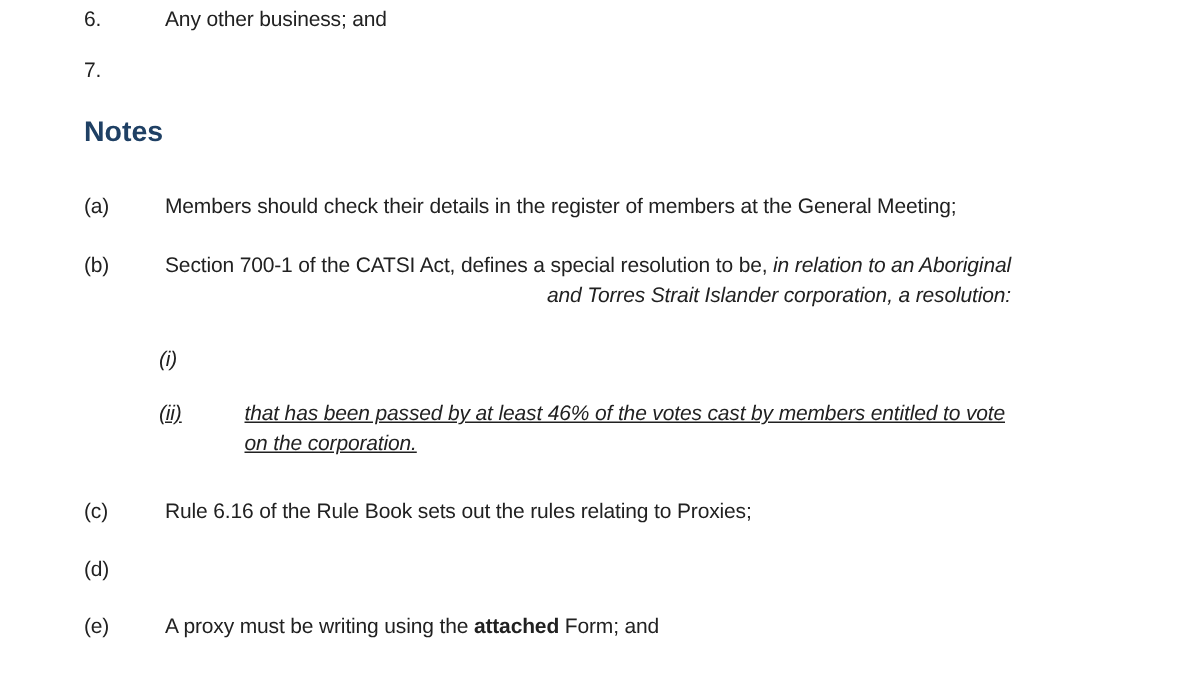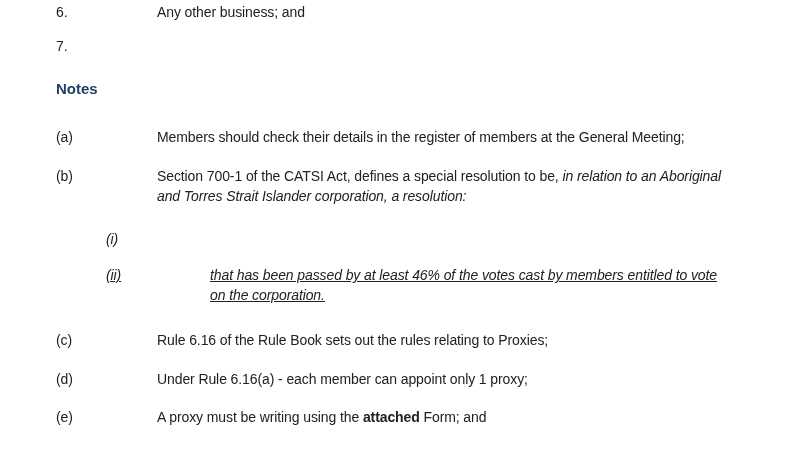--- a/index.html
+++ b/index.html
@@ -31,26 +31,25 @@
   }
   .row.sub {
     left: 106px;
   }
   .row.sub .lbl {
     width: 57px;
   }
   .row .txt {
     flex: none;
     max-width: 650px;
-    margin-left: 47px;
   }
   .heading {
     position: absolute;
     left: 56px;
-    font-size: 15px;
+    font-size: 19px;
     font-weight: bold;
     letter-spacing: 0;
   }
   .it { font-style: italic; }
   .bd { font-weight: bold; text-align: right; }
 </style>
 </head>
 <body>
 
 <div class="page">
@@ -66,40 +65,39 @@
 
   <div class="heading" style="top: 79px; color: #1f4064;">Notes</div>
 
   <div class="row" style="top: 127px;">
     <span class="lbl">(a)</span>
     <span class="txt">Members should check their details in the register of members at the General Meeting;</span>
   </div>
 
   <div class="row" style="top: 166px;">
     <span class="lbl">(b)</span>
-    <span class="txt" style="max-width: none;"><span>Section 700-1 of the CATSI Act, defines a special resolution to be, </span><span class="it">in relation to an Aboriginal</span><br><span class="it">and Torres Strait Islander corporation, a resolution:</span></span>
+    <span class="txt" style="max-width: none; text-align: right;"><span>Section 700-1 of the CATSI Act, defines a special resolution to be, </span><span class="it">in relation to an Aboriginal</span><br><span class="it">and Torres Strait Islander corporation, a resolution:</span></span>
   </div>
 
   <div class="row sub it" style="top: 229px;">
     <span class="lbl">(i)</span>
   </div>
 
   <div class="row sub it" style="top: 265px; text-decoration: underline;">
     <span class="lbl">(ii)</span>
     <span class="txt" style="max-width: none;"><span>that has been passed by at least 46% of the votes cast by members entitled to vote</span><br><span>on the corporation.</span></span>
   </div>
 
   <div class="row" style="top: 330px;">
     <span class="lbl">(c)</span>
     <span class="txt">Rule 6.16 of the Rule Book sets out the rules relating to Proxies;</span>
   </div>
 
   <div class="row" style="top: 369px;">
     <span class="lbl">(d)</span>
-    <span class="txt">Under Rule 6.16(a) - each member can appoint only 1 proxy;</span>
   </div>
 
   <div class="row" style="top: 407px;">
     <span class="lbl">(e)</span>
     <span class="txt"><span>A proxy must be writing using the </span><span class="bd">attached</span><span> Form; and</span></span>
   </div>
 
 </div>
 
 </body></html>

